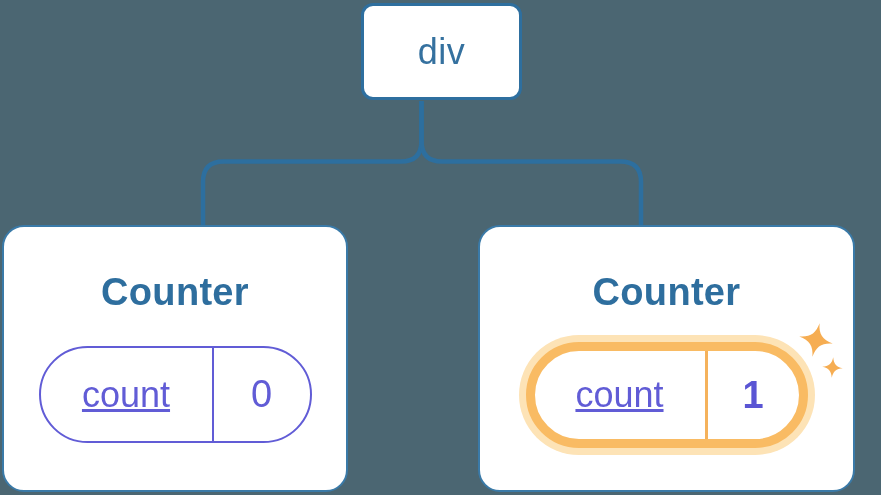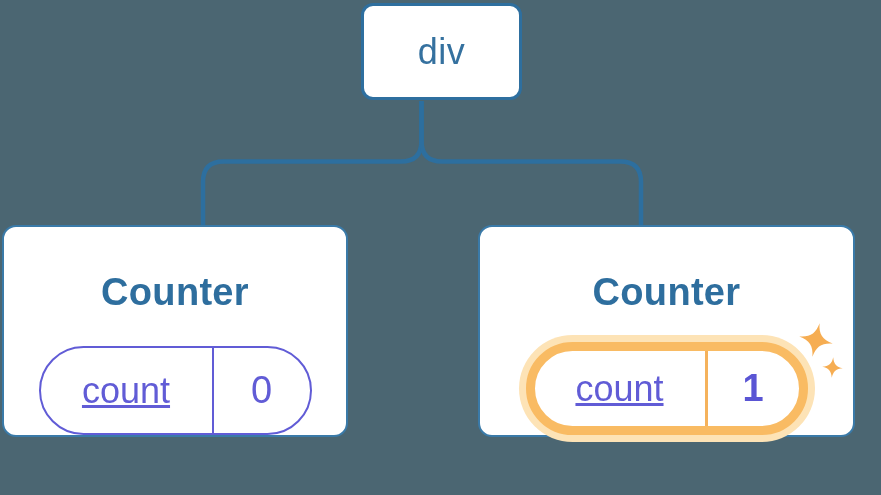--- a/index.html
+++ b/index.html
@@ -38,24 +38,24 @@
   }
   .node-root-label {
     color: #35719f;
     font-size: 36px;
     font-weight: 500;
     letter-spacing: 0.5px;
   }
   .card {
     position: absolute;
     top: 225px;
-    height: 212px;
+    height: 267px;
     background: #ffffff;
     border: 2.5px solid #3a7aa8;
-    border-radius: 14px;
+    border-radius: 22px;
     box-sizing: border-box;
     display: flex;
     flex-direction: column;
     align-items: center;
     z-index: 1;
   }
   .card-left { left: 2px; width: 346px; }
   .card-right { left: 478px; width: 377px; }
   .card-title {
     margin-top: 42px;

